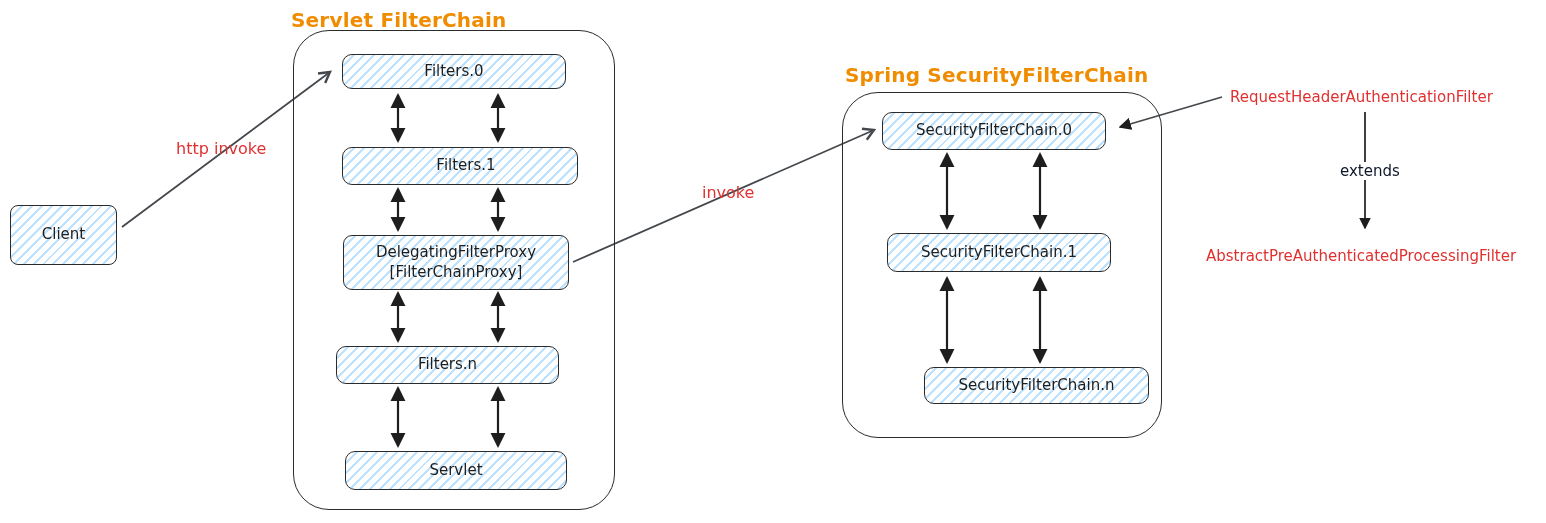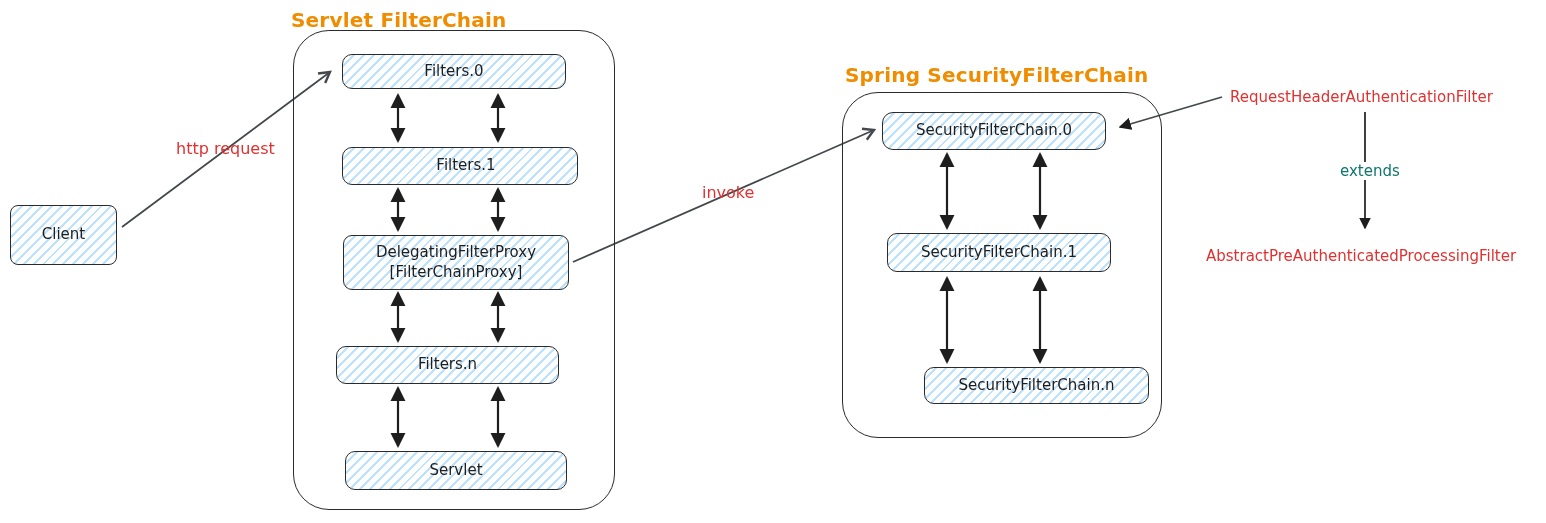--- a/index.html
+++ b/index.html
@@ -41,30 +41,30 @@
       rgba(165, 216, 255, 0.75) 0px, rgba(165, 216, 255, 0.75) 2px,
       rgba(255, 255, 255, 0) 2px, rgba(255, 255, 255, 0) 7px);
     font-size: 15px;
     line-height: 1.3;
     text-align: center;
     white-space: nowrap;
   }
   .edge-label { position: absolute; font-size: 16px; white-space: nowrap; }
   .red { color: #e03131; }
   .annotation { position: absolute; color: #e03131; font-size: 15px; white-space: nowrap; }
-  .extends-label { background: #ffffff; padding: 0 5px; font-size: 15px; color: #0f766e; }
+  .extends-label { background: #ffffff; padding: 0 5px; font-size: 15px; color: #0f172a; }
 
   
   .n-client   { left: 10px;  top: 205px; width: 105px; height: 58px; border-radius: 8px; }
   .n-f0       { left: 342px; top: 54px;  width: 222px; height: 33px; }
   .n-f1       { left: 342px; top: 147px; width: 222px; height: 36px; padding-left: 12px; }
   .n-dfp      { left: 343px; top: 235px; width: 224px; height: 53px; border-radius: 9px; }
   .n-fn       { left: 336px; top: 346px; width: 221px; height: 36px; }
   .n-servlet  { left: 345px; top: 451px; width: 220px; height: 37px; }
-  .n-s0       { left: 882px; top: 112px; width: 222px; height: 36px; border-radius: 11px; }
+  .n-s0       { left: 882px; top: 112px; width: 222px; height: 36px; }
   .n-s1       { left: 887px; top: 233px; width: 222px; height: 37px; }
   .n-sn       { left: 924px; top: 367px; width: 223px; height: 35px; }
 
   .g-servlet  { left: 293px; top: 30px;  width: 320px; height: 478px; }
   .g-security { left: 842px; top: 92px;  width: 318px; height: 344px; }
   .t-servlet  { left: 291px; top: 8px; }
   .t-security { left: 845px; top: 63px; }
 
   .l-http     { left: 176px;  top: 139px; }
   .l-invoke   { left: 702px;  top: 183px; }
@@ -147,20 +147,20 @@
   <div class="node n-s0">
     <span>SecurityFilterChain.0</span>
   </div>
   <div class="node n-s1">
     <span>SecurityFilterChain.1</span>
   </div>
   <div class="node n-sn">
     <span>SecurityFilterChain.n</span>
   </div>
 
-  <div class="edge-label red l-http">http request</div>
+  <div class="edge-label red l-http">http invoke</div>
   <div class="edge-label red l-invoke">invoke</div>
   <div class="edge-label extends-label l-extends">extends</div>
 
   <div class="annotation l-reqhdr">RequestHeaderAuthenticationFilter</div>
   <div class="annotation l-abstract">AbstractPreAuthenticatedProcessingFilter</div>
 
 </div>
 
 </body></html>

